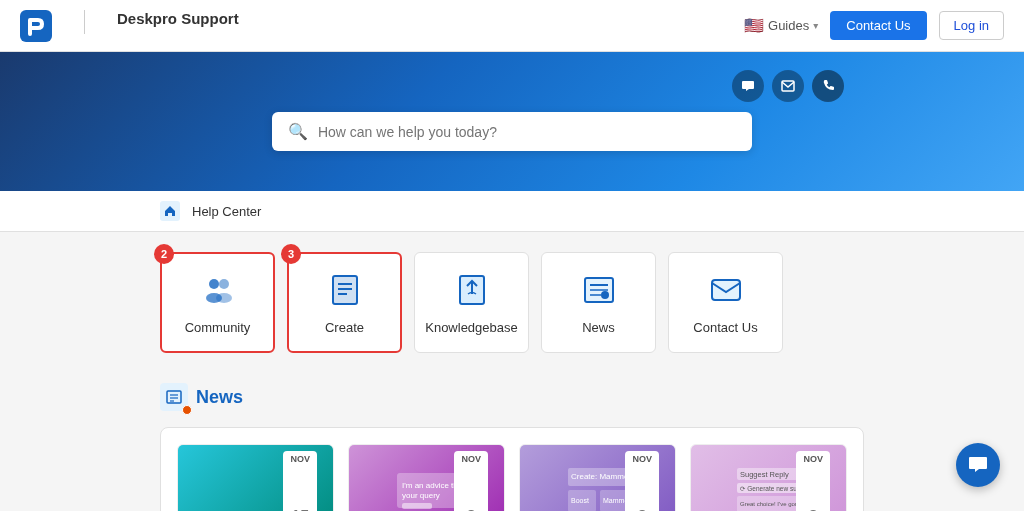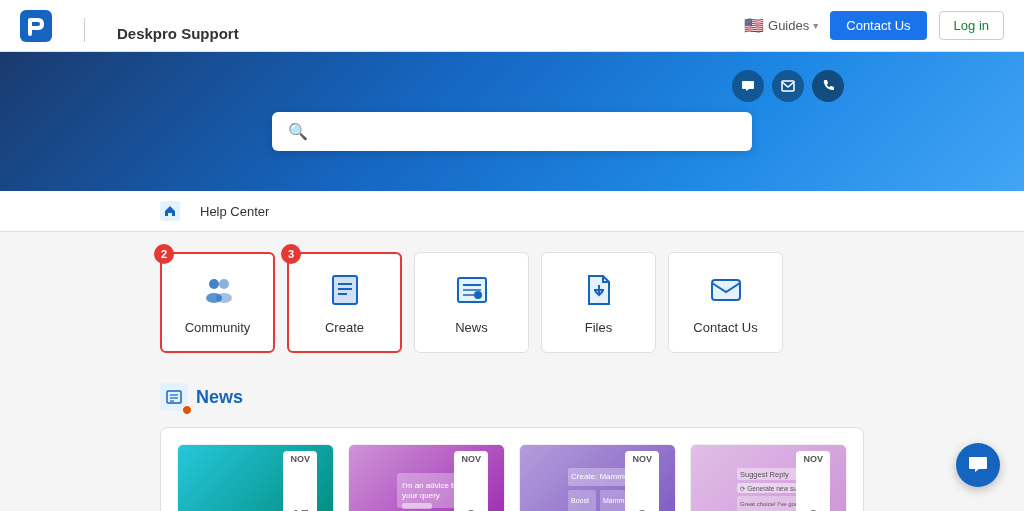--- a/index.html
+++ b/index.html
@@ -11,21 +11,21 @@
       border-bottom: 1px solid #e0e0e0;
       display: flex;
       align-items: center;
       padding: 0 20px;
       height: 52px;
       position: relative;
       z-index: 10;
     }
     .header-logo {
       display: flex;
-      align-items: flex-end;
+      align-items: flex-start;
       gap: 20px;
     }
     .logo-icon {
       width: 32px;
       height: 32px;
     }
     .header-divider {
       width: 1px;
       height: 24px;
       background: #ccc;
@@ -66,21 +66,21 @@
       font-size: 13px;
       font-weight: 500;
       cursor: pointer;
     }
     .login-btn {
       background: none;
       border: 1px solid #ccc;
       border-radius: 4px;
       padding: 6px 14px;
       font-size: 13px;
-      color: #15803d;
+      color: #1d4ed8;
       cursor: pointer;
     }
 
     
     .hero {
       background: linear-gradient(135deg, #1a3a6e 0%, #1565c0 40%, #1e88e5 70%, #42a5f5 100%);
       padding: 30px 20px 40px;
       position: relative;
       display: flex;
       flex-direction: column;
@@ -132,21 +132,21 @@
       background: transparent;
     }
 
     
     .breadcrumb-bar {
       background: #fff;
       border-bottom: 1px solid #e0e0e0;
       padding: 10px 160px;
       display: flex;
       align-items: center;
-      gap: 20px;
+      gap: 12px;
     }
     .breadcrumb-icon {
       width: 20px;
       height: 20px;
       background: #e3f2fd;
       border-radius: 3px;
       display: flex;
       align-items: center;
       justify-content: center;
       color: #1565c0;
@@ -377,20 +377,21 @@
       </svg>
     </div>
     <div class="hero-icon-circle phone">
       <svg width="14" height="14" viewBox="0 0 14 14" fill="white">
         <path d="M3 2 Q3 1 4 1 L5.5 1 Q6 1 6.2 1.5 L7 4 Q7.2 4.5 6.8 4.8 L5.8 5.5 Q6.5 7.5 8.5 8.2 L9.2 7.2 Q9.5 6.8 10 7 L12.5 7.8 Q13 8 13 8.5 V10 Q13 11 12 11 Q5 11 3 4 Q2.5 3 3 2 Z"></path>
       </svg>
     </div>
   </div>
   <div class="search-bar">
     <span class="search-icon">🔍</span>
+    <input class="search-input" type="text" placeholder="How can we help you today?" style="">
   </div>
 </div>
 
 <div class="breadcrumb-bar">
   <div class="breadcrumb-icon">
     <svg width="12" height="12" viewBox="0 0 12 12" fill="#1565c0">
       <path d="M1 6 L6 1 L11 6 V11 H8 V8 H4 V11 H1 Z"></path>
     </svg>
   </div>
   <span class="breadcrumb-text">Help Center</span>
@@ -420,46 +421,47 @@
           <rect x="6" y="4" width="24" height="28" rx="2" fill="#1565c0" opacity="0.2"></rect>
           <rect x="6" y="4" width="24" height="28" rx="2" stroke="#1565c0" stroke-width="2"></rect>
           <line x1="11" y1="12" x2="25" y2="12" stroke="#1565c0" stroke-width="2"></line>
           <line x1="11" y1="17" x2="25" y2="17" stroke="#1565c0" stroke-width="2"></line>
           <line x1="11" y1="22" x2="20" y2="22" stroke="#1565c0" stroke-width="2"></line>
         </svg>
       </div>
       <span class="category-card-label">Create</span>
     </div>
 
+    <div class="category-card">
+      <div class="category-card-icon">
+        <svg width="36" height="36" viewBox="0 0 36 36" fill="none">
+          <rect x="6" y="4" width="24" height="28" rx="2" fill="#42a5f5" opacity="0.2"></rect>
+          <rect x="6" y="4" width="24" height="28" rx="2" stroke="#1565c0" stroke-width="2"></rect>
+          <path d="M13 14 L18 9 L23 14" stroke="#1565c0" stroke-width="2" fill="none"></path>
+          <line x1="18" y1="9" x2="18" y2="22" stroke="#1565c0" stroke-width="2"></line>
+          <path d="M14 22 Q18 19 22 22" stroke="#1565c0" stroke-width="1.5" fill="none"></path>
+        </svg>
+      </div>
+      <span class="category-card-label">Knowledgebase</span>
+    </div>
 
     <div class="category-card">
       <div class="category-card-icon">
         <svg width="36" height="36" viewBox="0 0 36 36" fill="none">
           <rect x="4" y="6" width="28" height="24" rx="2" fill="#e3f2fd"></rect>
           <rect x="4" y="6" width="28" height="24" rx="2" stroke="#1565c0" stroke-width="2"></rect>
           <line x1="9" y1="13" x2="27" y2="13" stroke="#1565c0" stroke-width="2"></line>
           <line x1="9" y1="18" x2="27" y2="18" stroke="#1565c0" stroke-width="1.5"></line>
           <line x1="9" y1="23" x2="20" y2="23" stroke="#1565c0" stroke-width="1.5"></line>
           <circle cx="24" cy="23" r="4" fill="#1565c0"></circle>
         </svg>
       </div>
       <span class="category-card-label">News</span>
     </div>
 
-    <div class="category-card">
-      <div class="category-card-icon">
-        <svg width="36" height="36" viewBox="0 0 36 36" fill="none">
-          <path d="M8 4 H22 L28 10 V32 H8 Z" fill="#e3f2fd" stroke="#1565c0" stroke-width="2"></path>
-          <path d="M22 4 V10 H28" stroke="#1565c0" stroke-width="2" fill="none"></path>
-          <line x1="13" y1="18" x2="23" y2="18" stroke="#1565c0" stroke-width="2"></line>
-          <path d="M18 13 L18 23 M14 19 L18 23 L22 19" stroke="#1565c0" stroke-width="2" fill="none"></path>
-        </svg>
-      </div>
-      <span class="category-card-label">Files</span>
-    </div>
 
     <div class="category-card">
       <div class="category-card-icon">
         <svg width="36" height="36" viewBox="0 0 36 36" fill="none">
           <rect x="4" y="8" width="28" height="20" rx="3" fill="#e3f2fd" stroke="#1565c0" stroke-width="2"></rect>
           <path d="M4 11 L18 20 L32 11" stroke="#1565c0" stroke-width="2" fill="none"></path>
         </svg>
       </div>
       <span class="category-card-label">Contact Us</span>
     </div>

